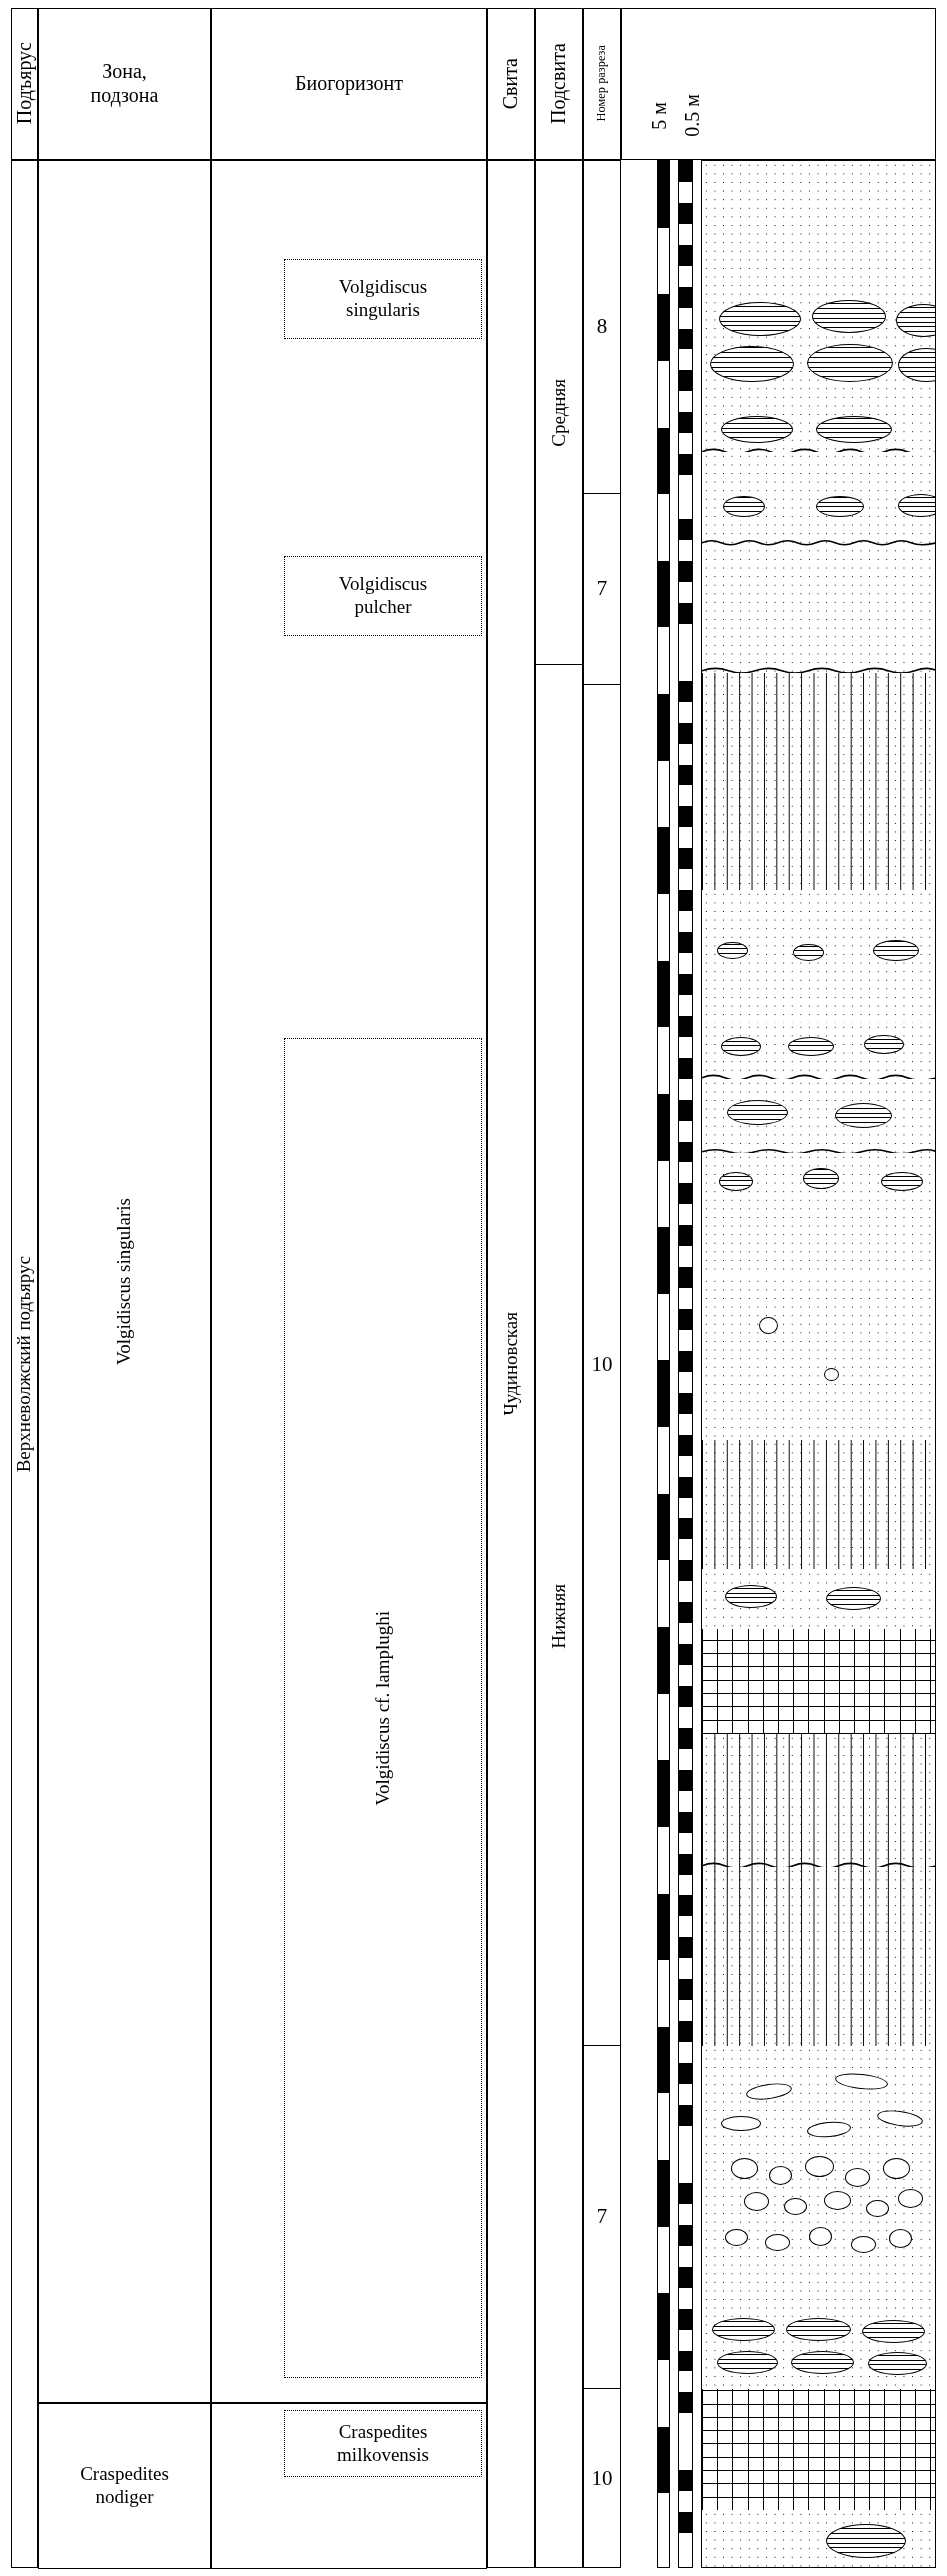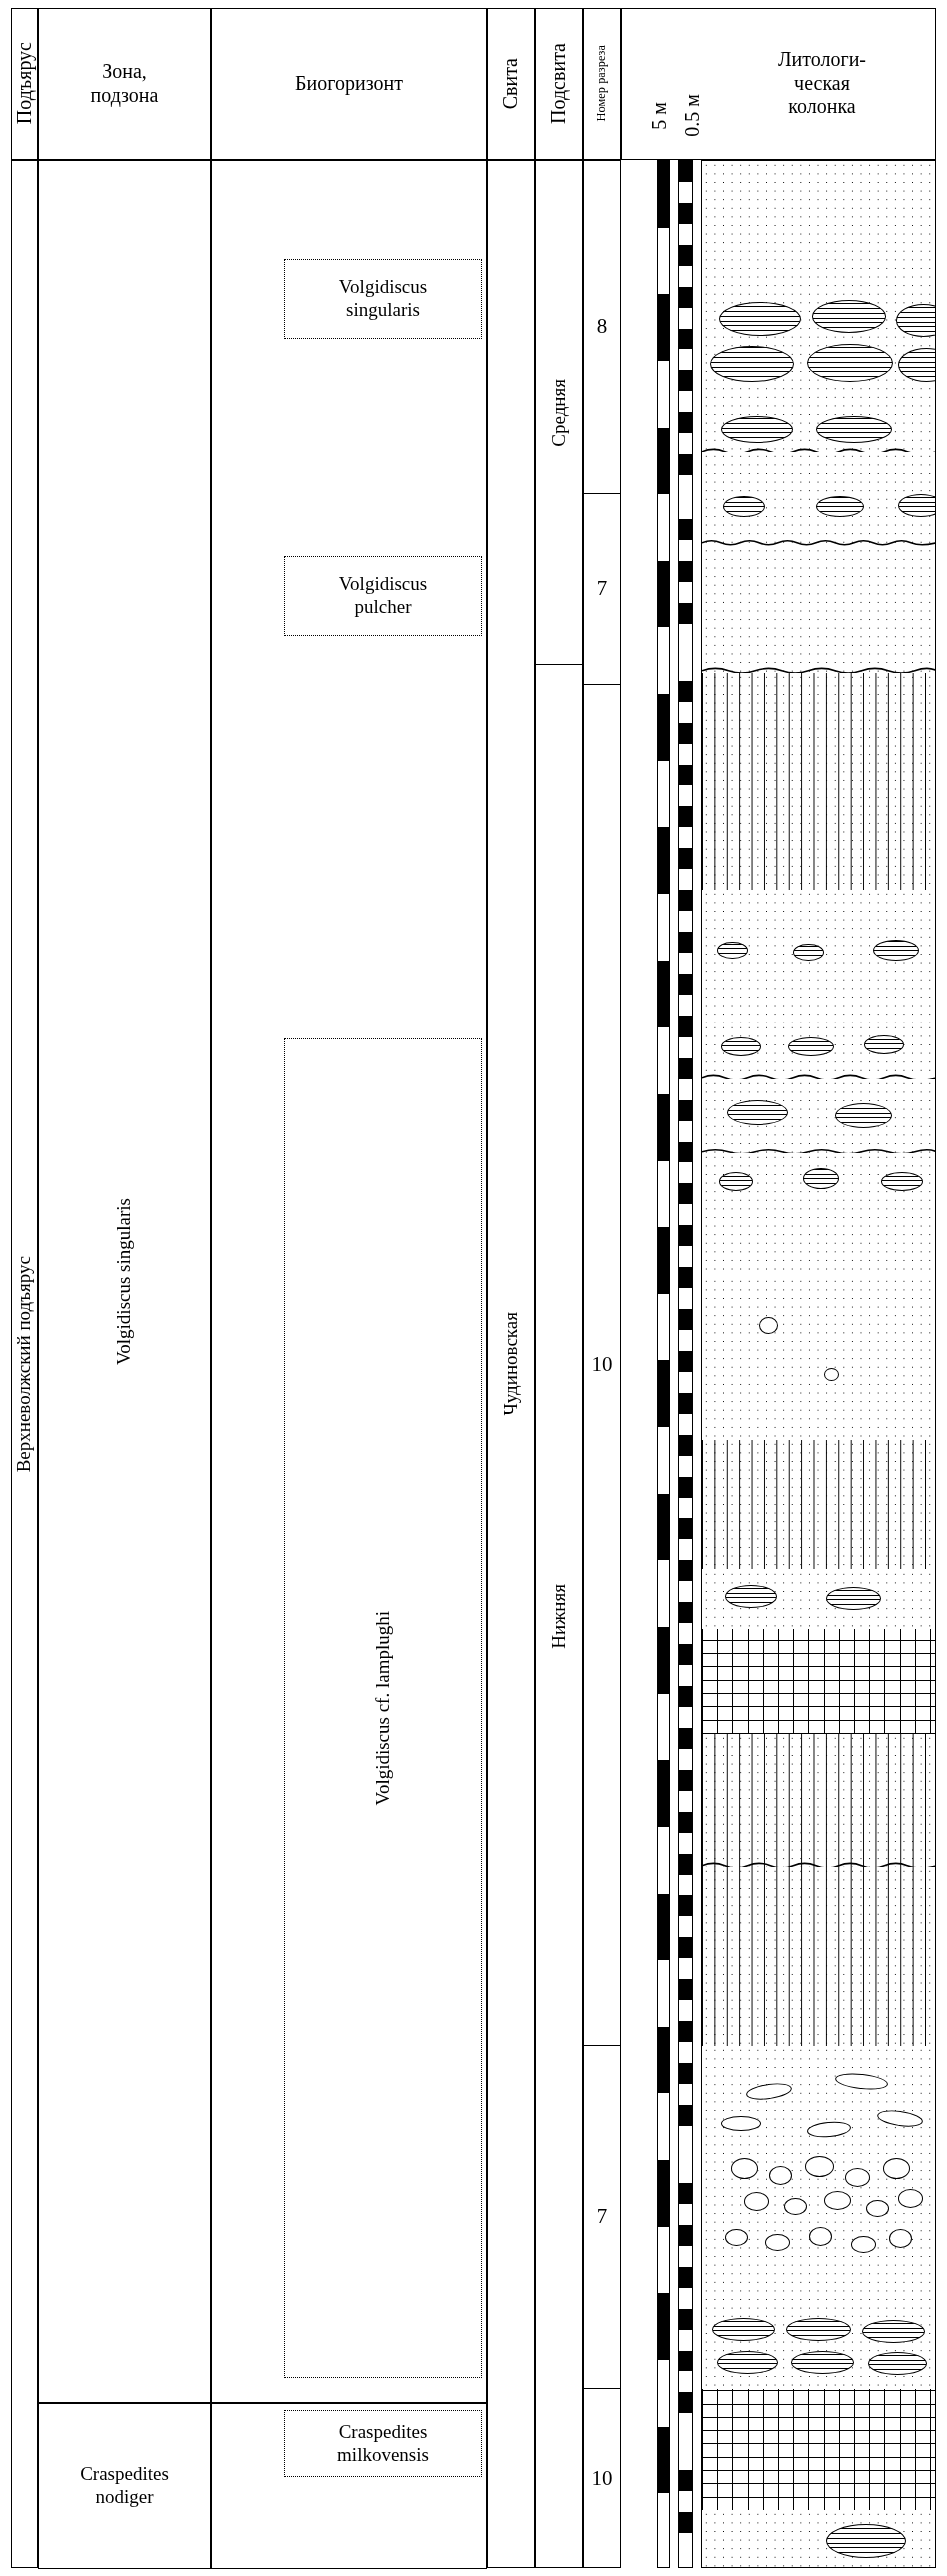--- a/index.html
+++ b/index.html
@@ -83,25 +83,20 @@
 
   <div class="box bord ctr" style="left:645px;top:7.6px;width:30.5px;height:152px;border-left:none;border-top:none;border-bottom:none;border-right:none;">
     <span class="vtext hdr" style="position:relative;top:32px;">5 м</span>
   </div>
 
   <div class="box ctr" style="left:678px;top:7.6px;width:30.5px;height:152px;">
     <span class="vtext hdr" style="position:relative;top:32px;">0.5 м</span>
   </div>
 
   <div class="box bord" style="left:621px;top:7.6px;width:315px;height:152px;"></div>
-  <div class="box ctr" style="left:708px;top:7.6px;width:228px;height:152px;">
-    <span class="hdr" style="white-space:pre-line;">Литологи-
-ческая
-колонка</span>
-  </div>
 
   <div class="box bord" style="left:11.4px;top:160px;width:27px;height:2408px;">
     <div class="ctr" style="width:100%;height:100%;">
       <span class="vtext cellTxt">Верхневолжский подъярус</span>
     </div>
   </div>
 
   <div class="box bord" style="left:38px;top:160px;width:173px;height:2243px;">
     <div class="ctr" style="width:100%;height:100%;">
       <span class="vtext cellTxt">Volgidiscus singularis</span>

